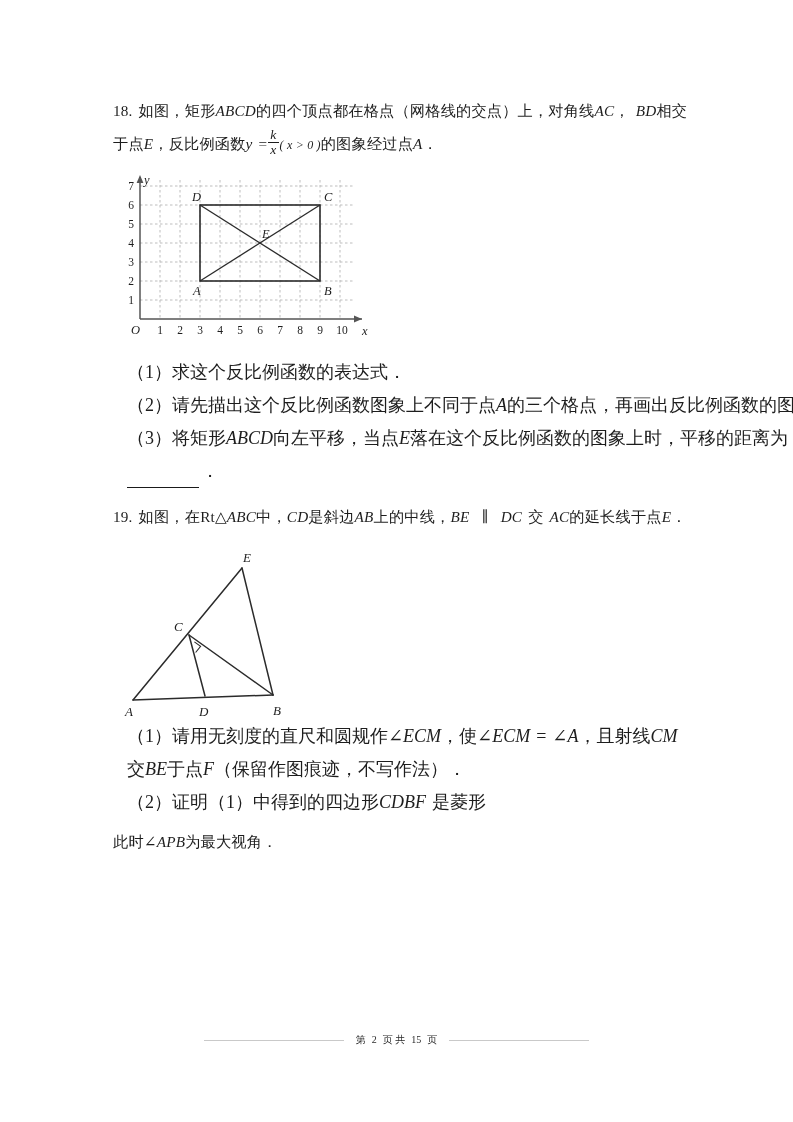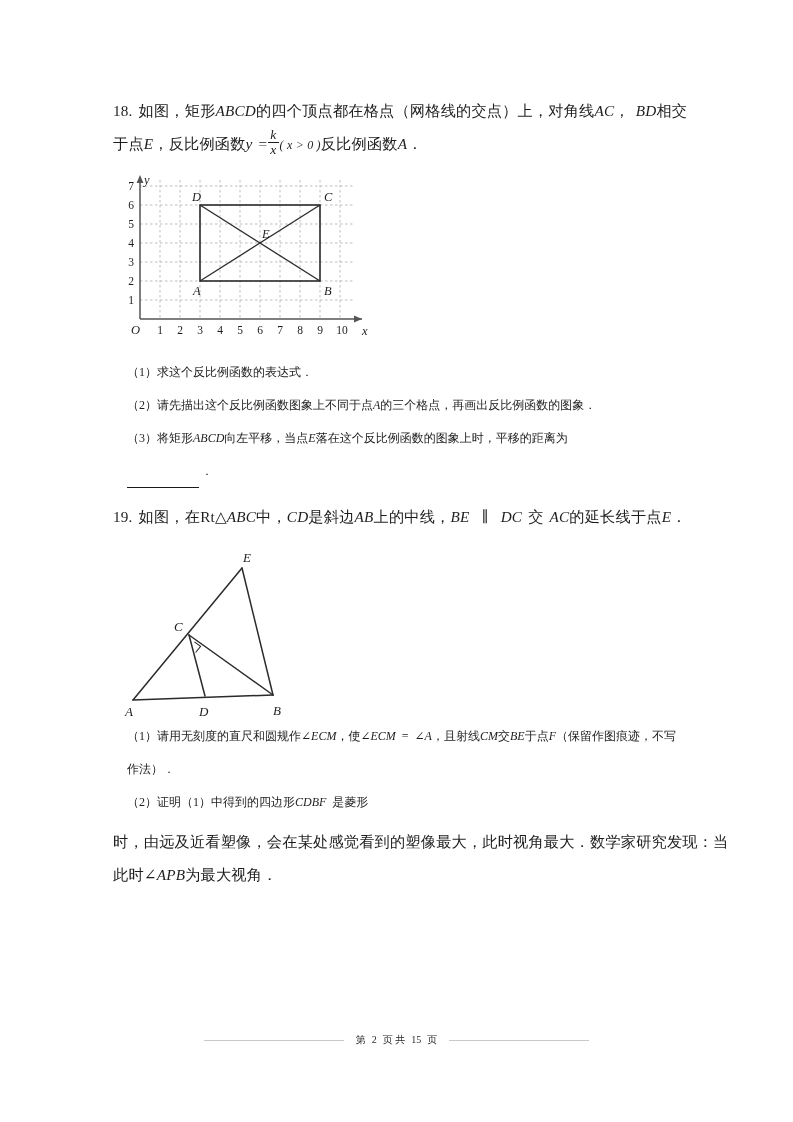--- a/index.html
+++ b/index.html
@@ -29,21 +29,21 @@
   }
   
   .qline {
     font-size: 15.2px;
     line-height: 33px;
     color: #1d1d1d;
     letter-spacing: 0.2px;
     white-space: nowrap;
   }
   .sub {
-    font-size: 12px;
+    font-size: 18px;
     line-height: 33px;
     color: #1d1d1d;
     padding-left: 14px;
     white-space: nowrap;
   }
   .sub.wrap { white-space: normal; padding-left: 14px; }
   .it {
     font-style: italic;
     font-family: "Liberation Serif", "DejaVu Serif", serif;
   }
@@ -124,21 +124,21 @@
 <div class="page">
  <div class="content">
 
   <div>
 
     <div class="qline">
       <span>18.</span><span class="sp"></span><span>如图，矩形</span><span class="it">ABCD</span><span>的四个顶点都在格点（网格线的交点）上，对角线</span><span class="it">AC</span><span>，</span><span class="sp"></span><span class="it">BD</span><span>相交</span>
     </div>
 
     <div class="qline">
-      <span>于点</span><span class="it">E</span><span>，反比例函数</span><span class="it">y</span><span class="sp"></span><span>=</span><span class="frac"><span class="num">k</span><span class="den">x</span></span><span class="paren-big it">( x &gt; 0 )</span><span>反比例函数</span><span class="it">A</span><span>．</span>
+      <span>于点</span><span class="it">E</span><span>，反比例函数</span><span class="it">y</span><span class="sp"></span><span>=</span><span class="frac"><span class="num">k</span><span class="den">x</span></span><span class="paren-big it">( x &gt; 0 )</span><span>的图象经过点</span><span class="it">A</span><span>．</span>
     </div>
 
     <div class="gap-s"></div>
 
     <div class="fig-grid">
       <svg width="270" height="182" viewBox="0 0 270 182">
         <defs></defs>
 
         <g stroke="#bdbdbd" stroke-width="1" stroke-dasharray="2.5,2.5">
           <line x1="41" y1="12" x2="41" y2="150"></line>
@@ -274,21 +274,20 @@
     </div>
 
     <div class="sub">
       <span>（2）</span><span>证明（1）中得到的四边形</span><span class="it">CDBF</span><span class="sp"></span><span>是菱形</span>
     </div>
   </div>
 
   <div class="gap-s"></div>
 
   <div>
-    <div class="qline"><span id="p20l2"><span>时，由远及近看塑像，会在某处感觉看到的塑像最大，此时视角最大．数学家研究发现：当</span></span></div>
     <div class="qline"><span id="p20l4"><span>此时</span><span class="it">∠APB</span><span>为最大视角．</span></span></div>
   </div>
 
  </div>
 
  <div class="footer">
    <span class="fwrap">
      <span class="rule left"></span>
      <span>第</span><span class="sp"></span><span class="num">2</span><span class="sp"></span><span>页 共</span><span class="sp"></span><span class="num">15</span><span class="sp"></span><span>页</span>
      <span class="rule right"></span>

